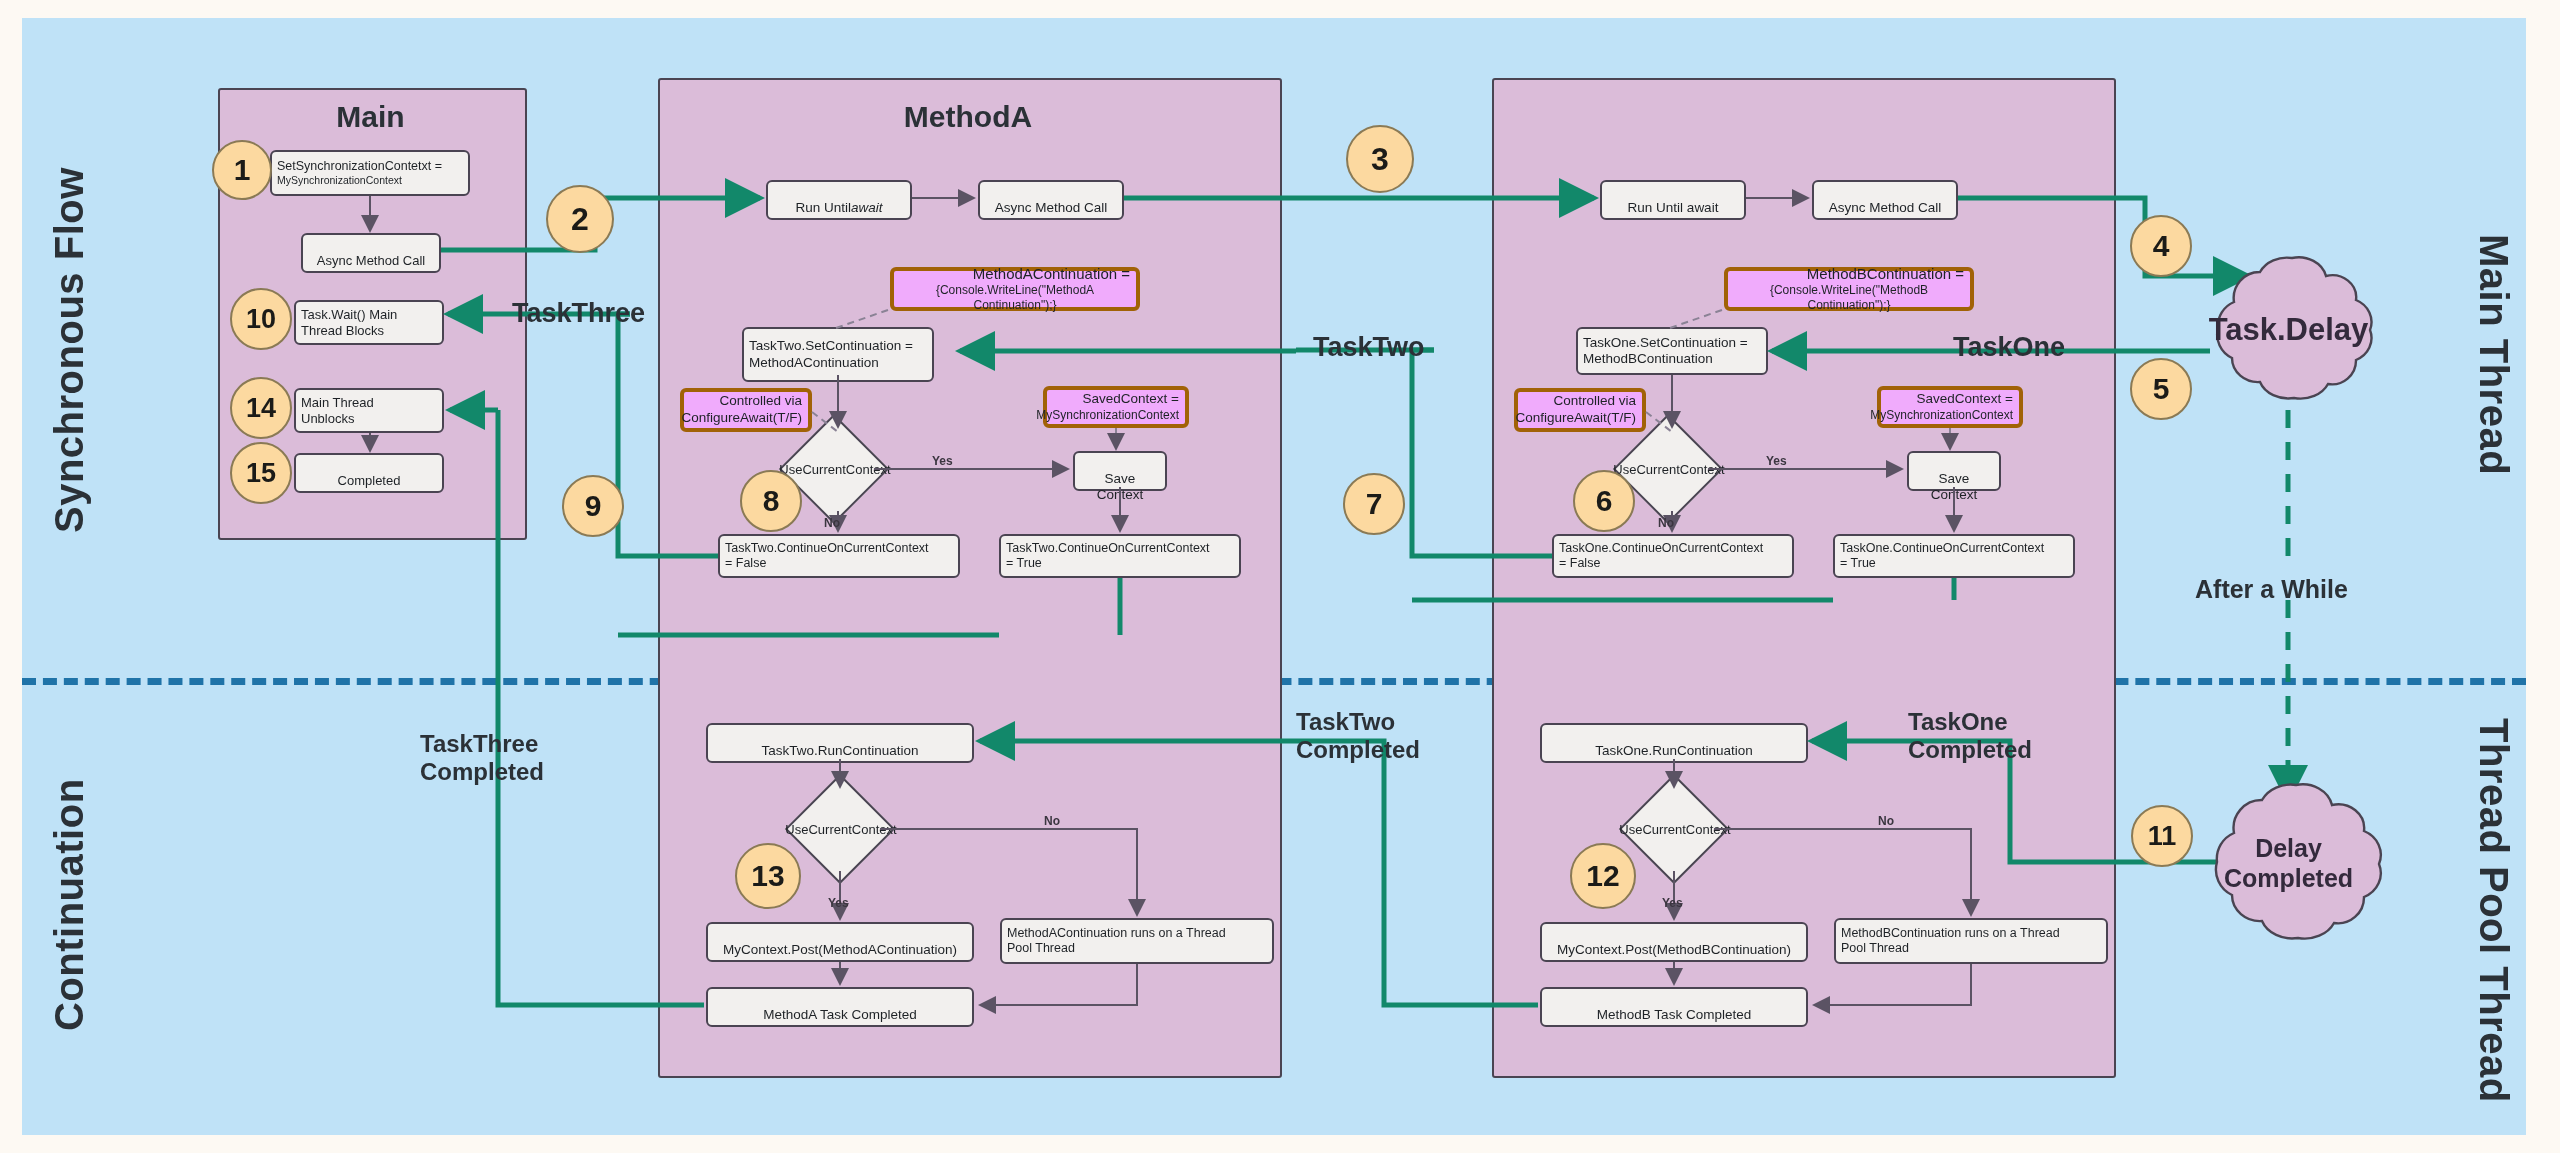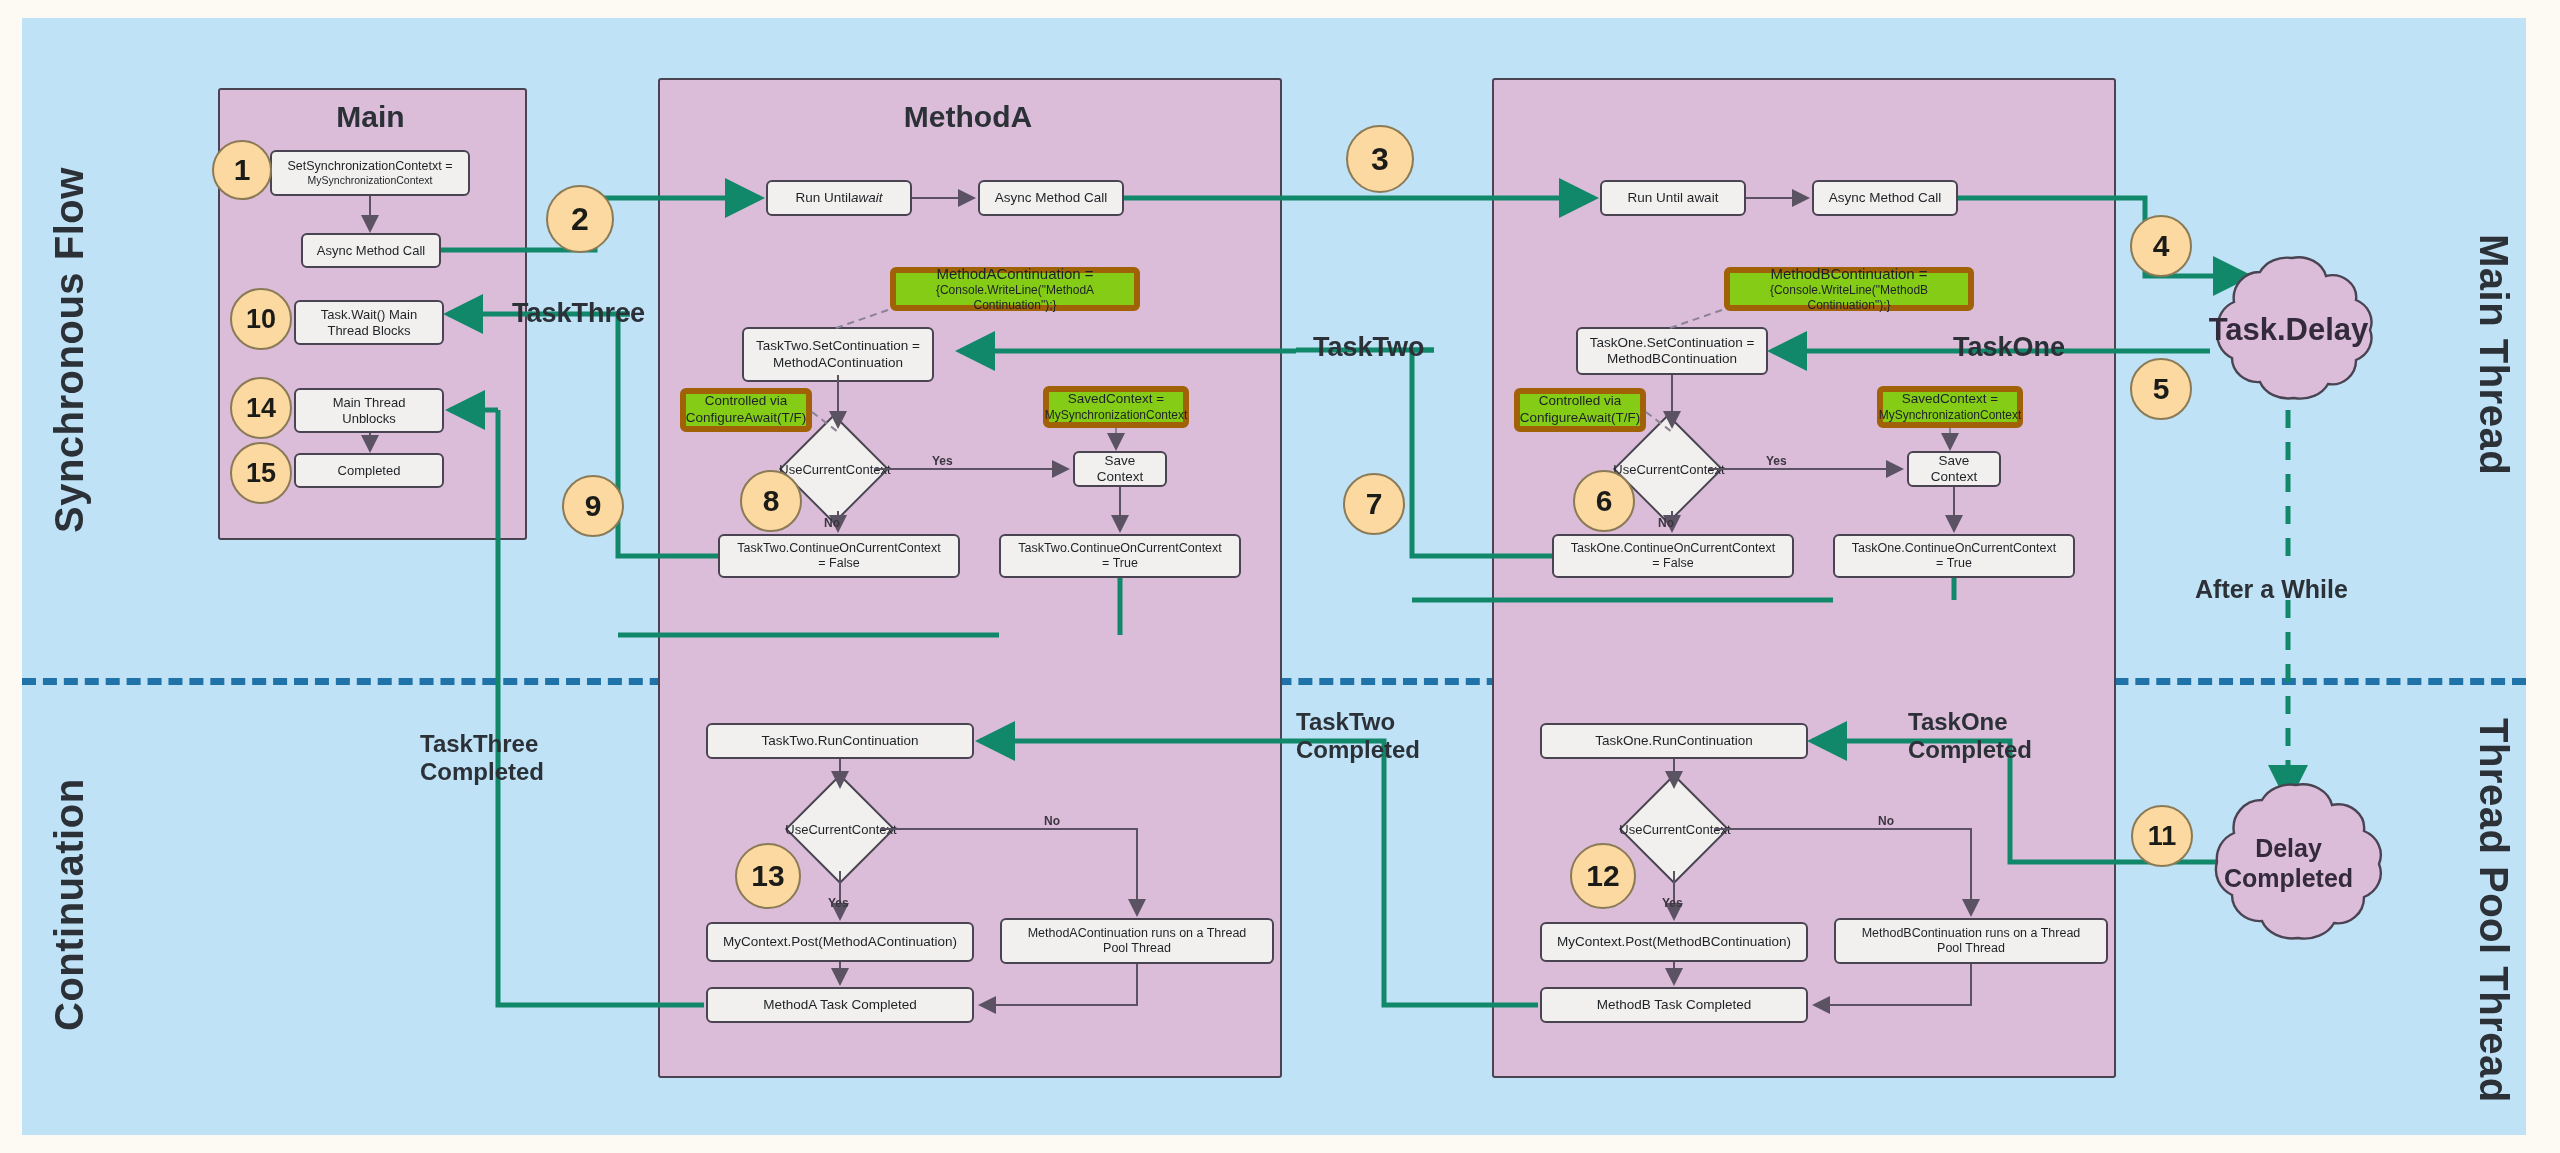--- a/index.html
+++ b/index.html
@@ -6,24 +6,24 @@
   body{font-family:"Liberation Sans",sans-serif;}
   #canvas{position:relative;width:2560px;height:1153px;background:#fdf9f3;overflow:hidden;}
   .bg{position:absolute;left:22px;top:18px;width:2504px;height:1117px;background:#bfe2f7;}
   .swim-label{position:absolute;color:#2b3137;font-weight:bold;letter-spacing:.5px;}
   .vert-l{writing-mode:vertical-rl;transform:rotate(180deg);}
   .vert-r{writing-mode:vertical-rl;}
   .divider{position:absolute;border-top:7px dashed #1f73a8;}
   .lane{position:absolute;background:#dbbcd9;border:2px solid #4a4452;border-radius:3px;}
   .lane-title{position:absolute;text-align:center;font-weight:bold;color:#2b3137;}
   .node{position:absolute;background:#f2f0ee;border:2px solid #4a4452;border-radius:6px;
-        display:flex;align-items:center;justify-content:center;text-align:center;
-        color:#1e2226;box-sizing:border-box;line-height:1.22;padding:6px 5px;}
-  .note{position:absolute;background:#84cc16;border:6px solid #a16207;border-radius:6px;
-        display:flex;flex-direction:column;align-items:center;justify-content:center;
+        display:flex;align-items:flex-start;justify-content:center;text-align:center;
+        color:#1e2226;box-sizing:border-box;line-height:1.22;padding:18px 5px;}
+  .note{position:absolute;background:#f0abfc;border:4px solid #a16207;border-radius:6px;
+        display:flex;flex-direction:column;align-items:flex-end;justify-content:center;
         text-align:center;color:#1e2226;box-sizing:border-box;padding:3px 6px;line-height:1.25;}
   .note .t1{font-size:15px;}
   .note .t2{font-size:12px;}
   .diamond{position:absolute;background:#f2f0ee;border:2px solid #4a4452;
            transform:rotate(45deg);box-sizing:border-box;}
   .diamond-txt{position:absolute;display:flex;align-items:center;justify-content:center;
                text-align:center;color:#1e2226;font-size:13px;}
   .badge{position:absolute;background:#fcd9a0;border:2px solid #8a7a55;border-radius:50%;
          display:flex;align-items:center;justify-content:center;font-weight:bold;
          color:#1b1b18;z-index:7;}

